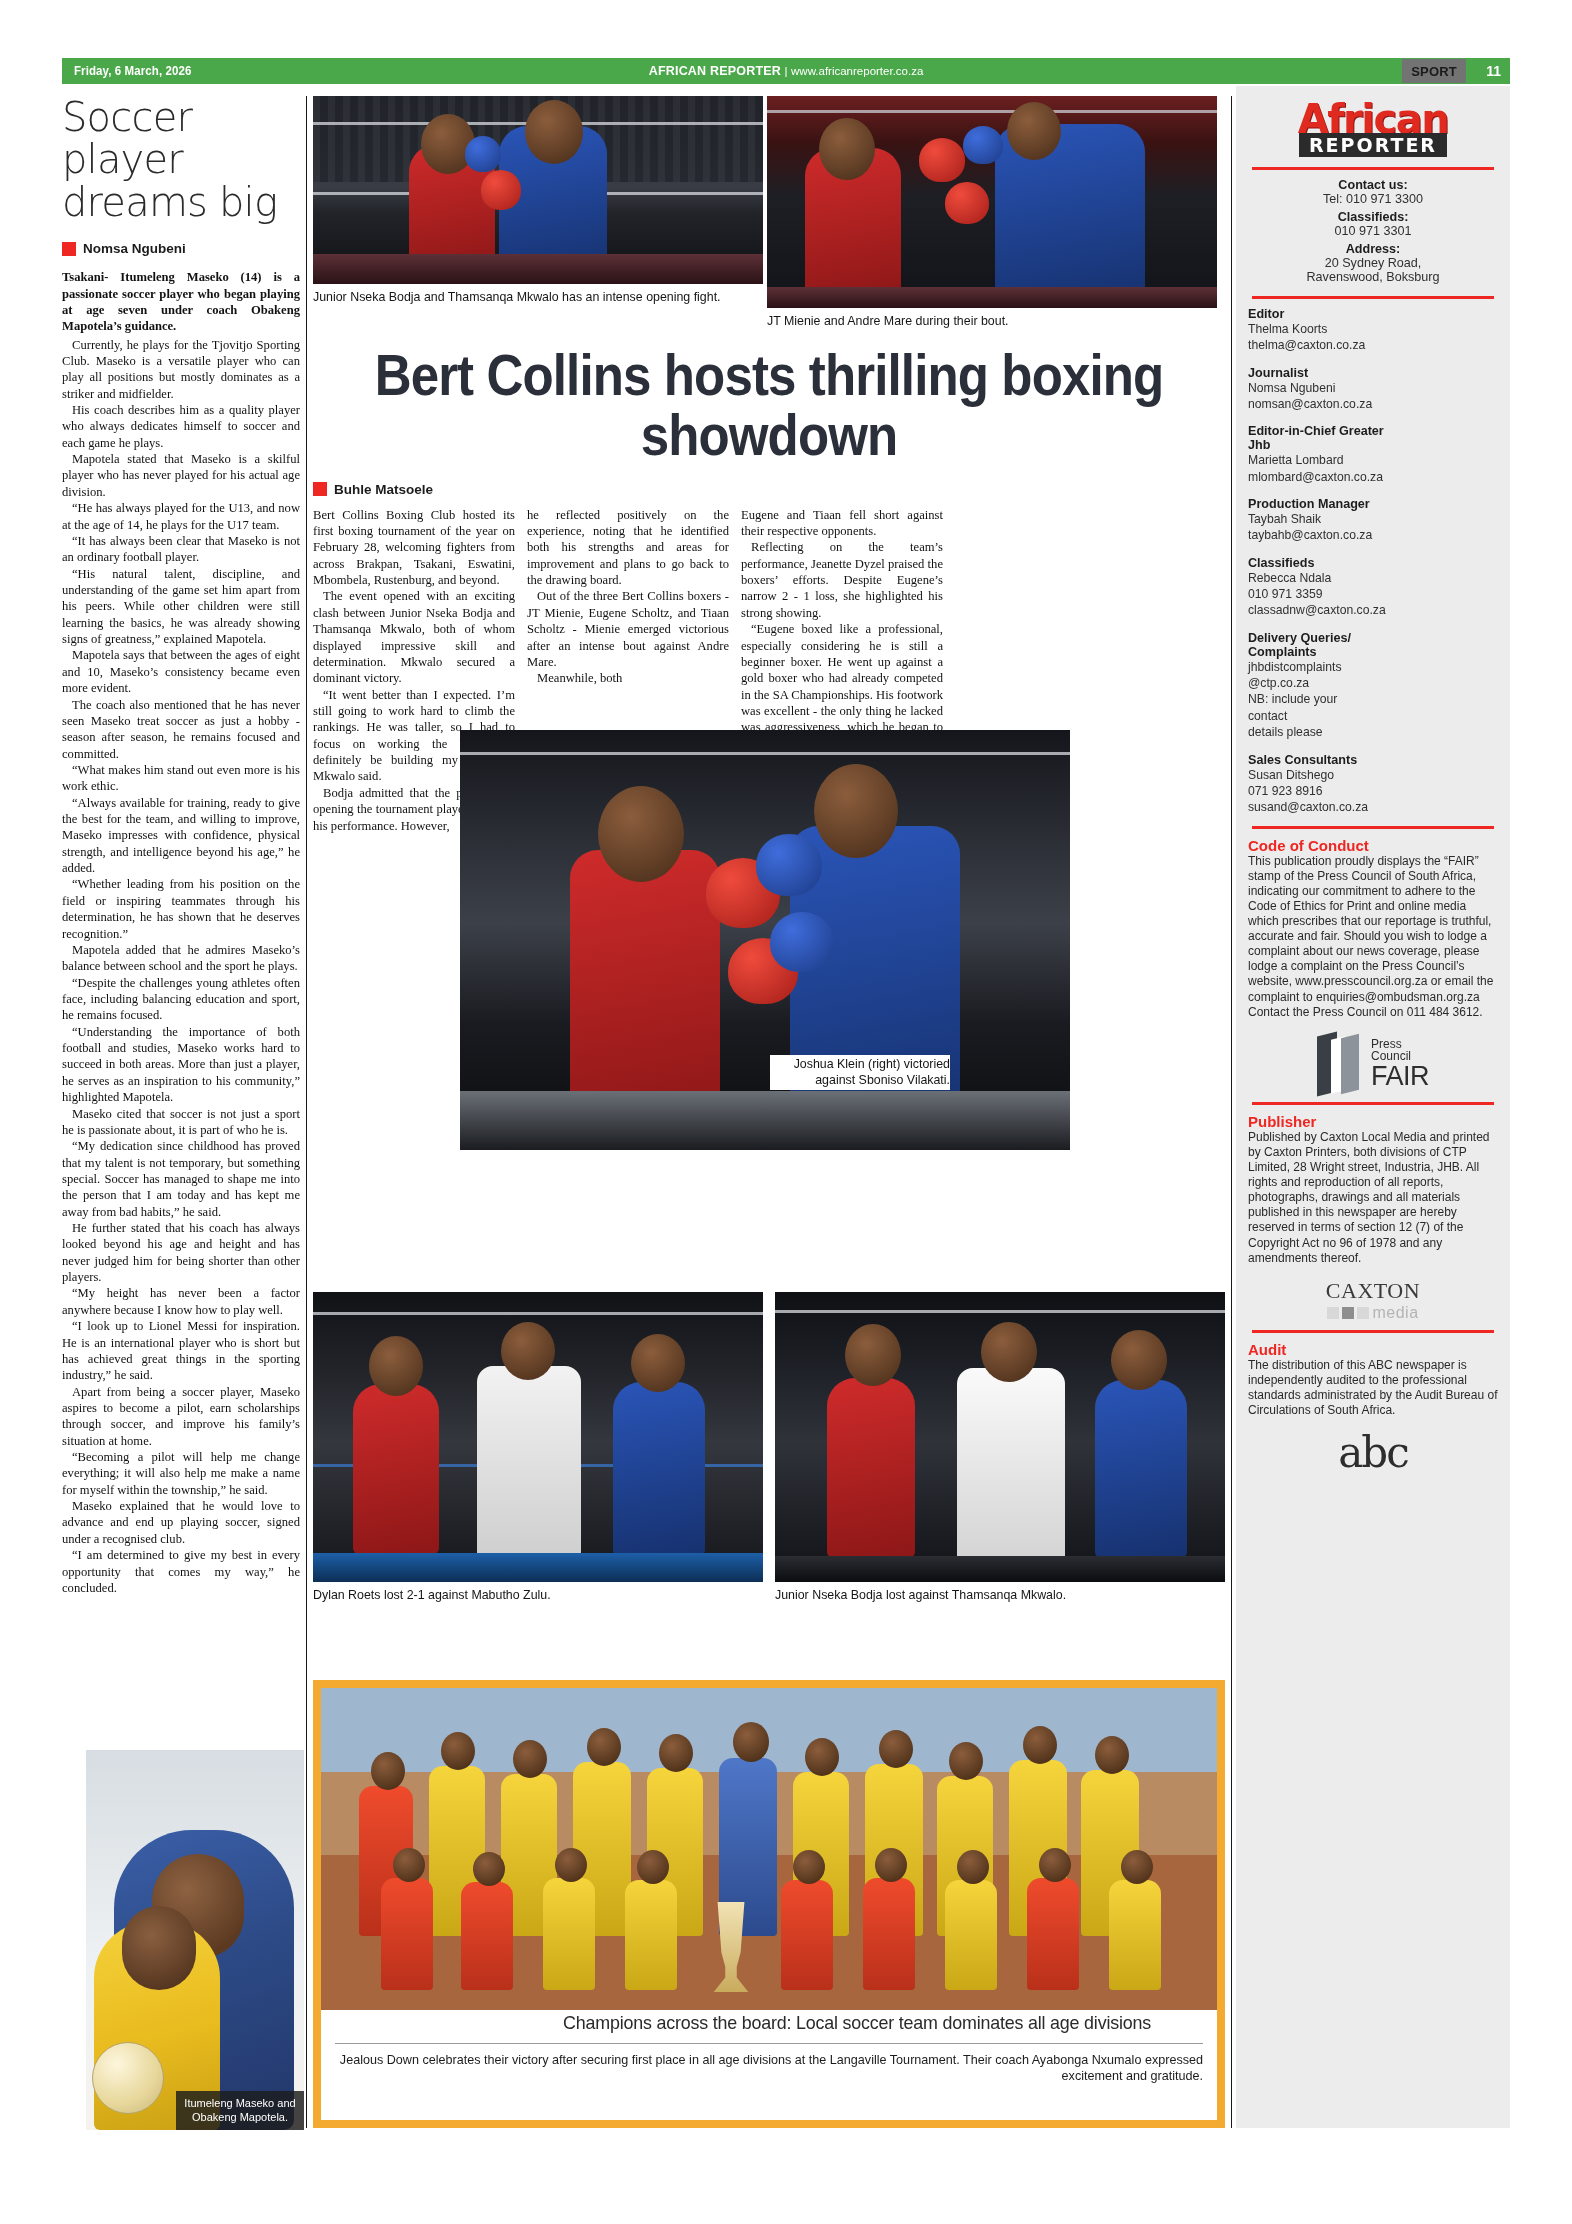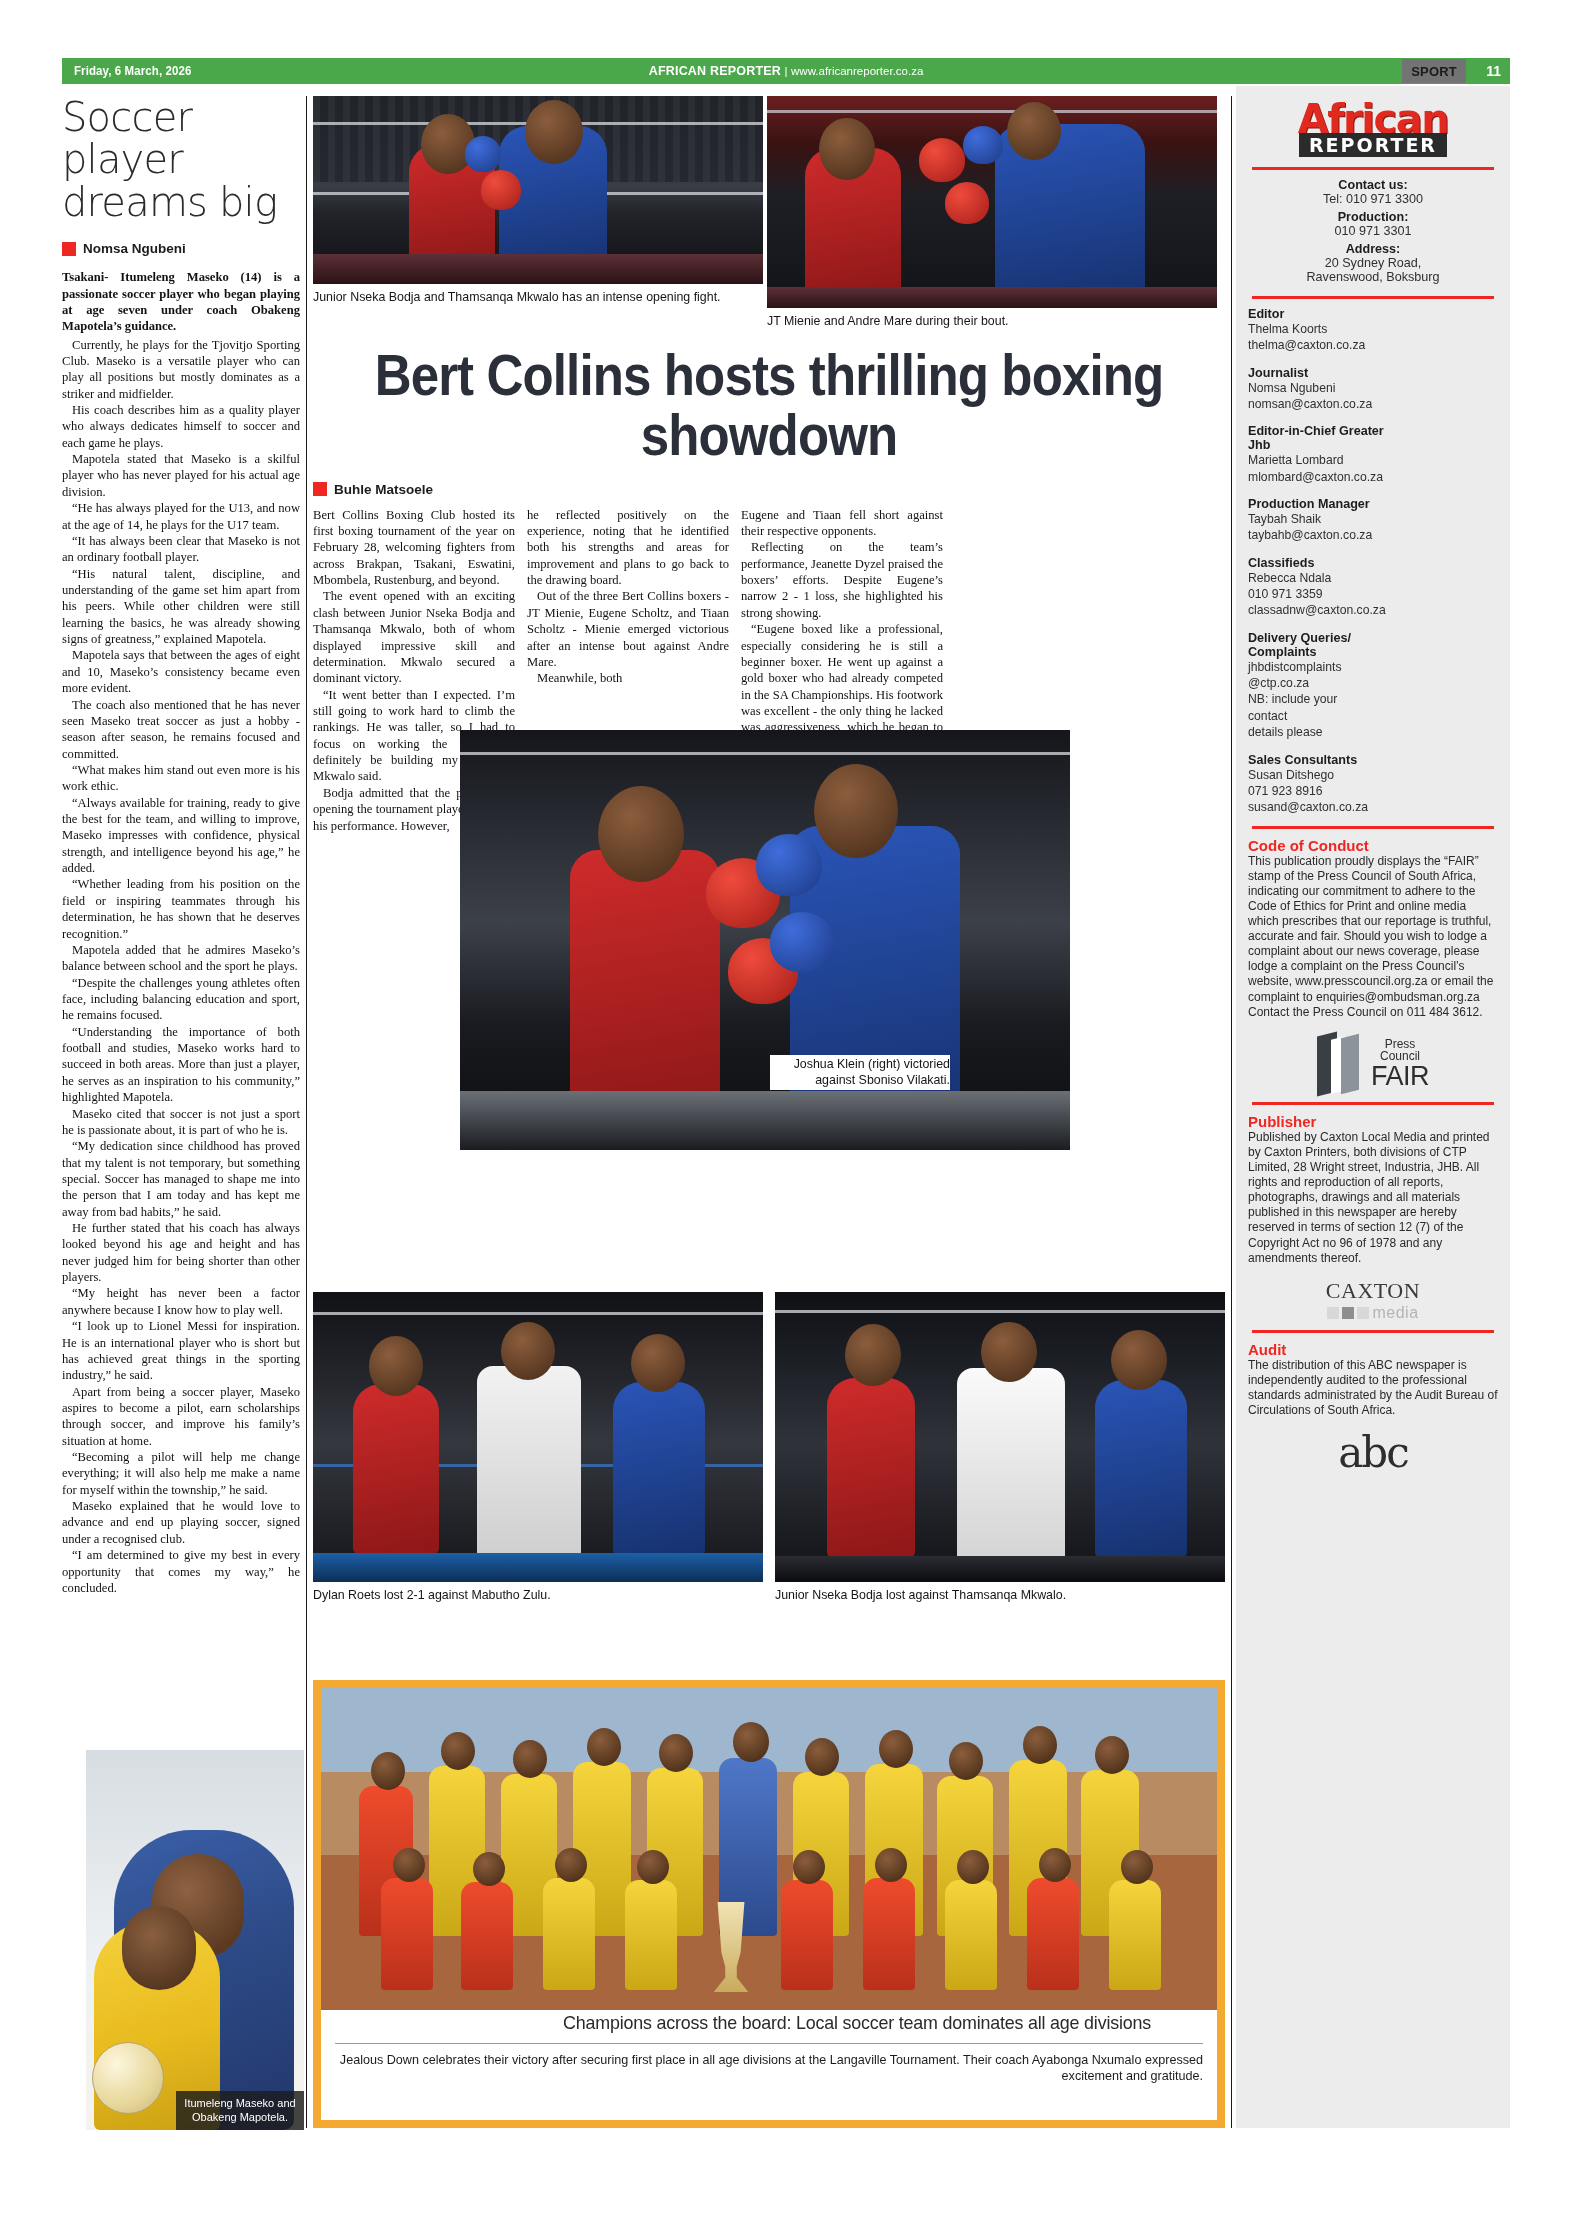--- a/index.html
+++ b/index.html
@@ -186,21 +186,21 @@
   }
   .red-rule { height: 3px; background: #ee2722; margin: 8px 4px; }
   .sb-center { text-align: center; }
   .sb-b { font-weight: bold; font-size: 12.6px; color: #1d1d1d; }
   .sb-t { font-size: 12.6px; color: #303030; }
   .sb-head { font-weight: bold; font-size: 12.6px; color: #1d1d1d; margin-top: 12px; }
   .sb-line { font-size: 12.2px; color: #303030; line-height: 1.34; }
   .sb-red-head { color: #ee2722; font-weight: bold; font-size: 15px; }
   .sb-para { font-size: 12px; line-height: 1.26; color: #2a2a2a; }
 
-  .pc-logo { display:flex; align-items:center; justify-content:center; gap:8px; margin: 14px 0 6px 0; text-align: center; }
+  .pc-logo { display:flex; align-items:center; justify-content:center; gap:8px; margin: 14px 0 6px 0; }
   .pc-mark { width: 46px; height: 60px; position: relative; }
   .pc-mark .b1 { position:absolute; left:0; top:0; width:20px; height:60px; background:#3a3f45; transform: skewY(-14deg); }
   .pc-mark .b2 { position:absolute; left:14px; top:4px; width:14px; height:54px; background:#fff; transform: skewY(-14deg); }
   .pc-mark .b3 { position:absolute; left:24px; top:2px; width:18px; height:56px; background:#8d939a; transform: skewY(-14deg); }
   .pc-txt .pc-small { font-size: 12px; color:#2e2e2e; line-height:1.05; }
   .pc-txt .pc-fair { font-size: 27px; color:#2e2e2e; letter-spacing:-.5px; line-height:1; }
 
   .caxton { text-align:center; margin: 12px 0 6px 0; }
   .caxton .cx-word { font-size: 22px; color:#3a3a3a; letter-spacing: .5px; font-family:Liberation Serif, serif; font-weight:300; }
   .caxton .cx-media { font-size: 16px; color:#b4b4b4; letter-spacing: .5px; margin-top:-4px; }
@@ -458,21 +458,21 @@
 
     <div class="masthead">
       <div class="mh-african">African</div>
       <div class="mh-reporter">REPORTER</div>
     </div>
     <div class="red-rule"></div>
 
     <div class="sb-center">
       <div class="sb-b">Contact us:</div>
       <div class="sb-t">Tel:  010 971 3300</div>
-      <div class="sb-b" style="margin-top:4px;">Production:</div>
+      <div class="sb-b" style="margin-top:4px;">Classifieds:</div>
       <div class="sb-t">010 971 3301</div>
       <div class="sb-b" style="margin-top:4px;">Address:</div>
       <div class="sb-t">20 Sydney Road,</div>
       <div class="sb-t">Ravenswood, Boksburg</div>
     </div>
 
     <div class="red-rule" style="margin-top:12px;"></div>
 
     <div>
       <div class="sb-head" style="margin-top:4px;">Editor</div>

